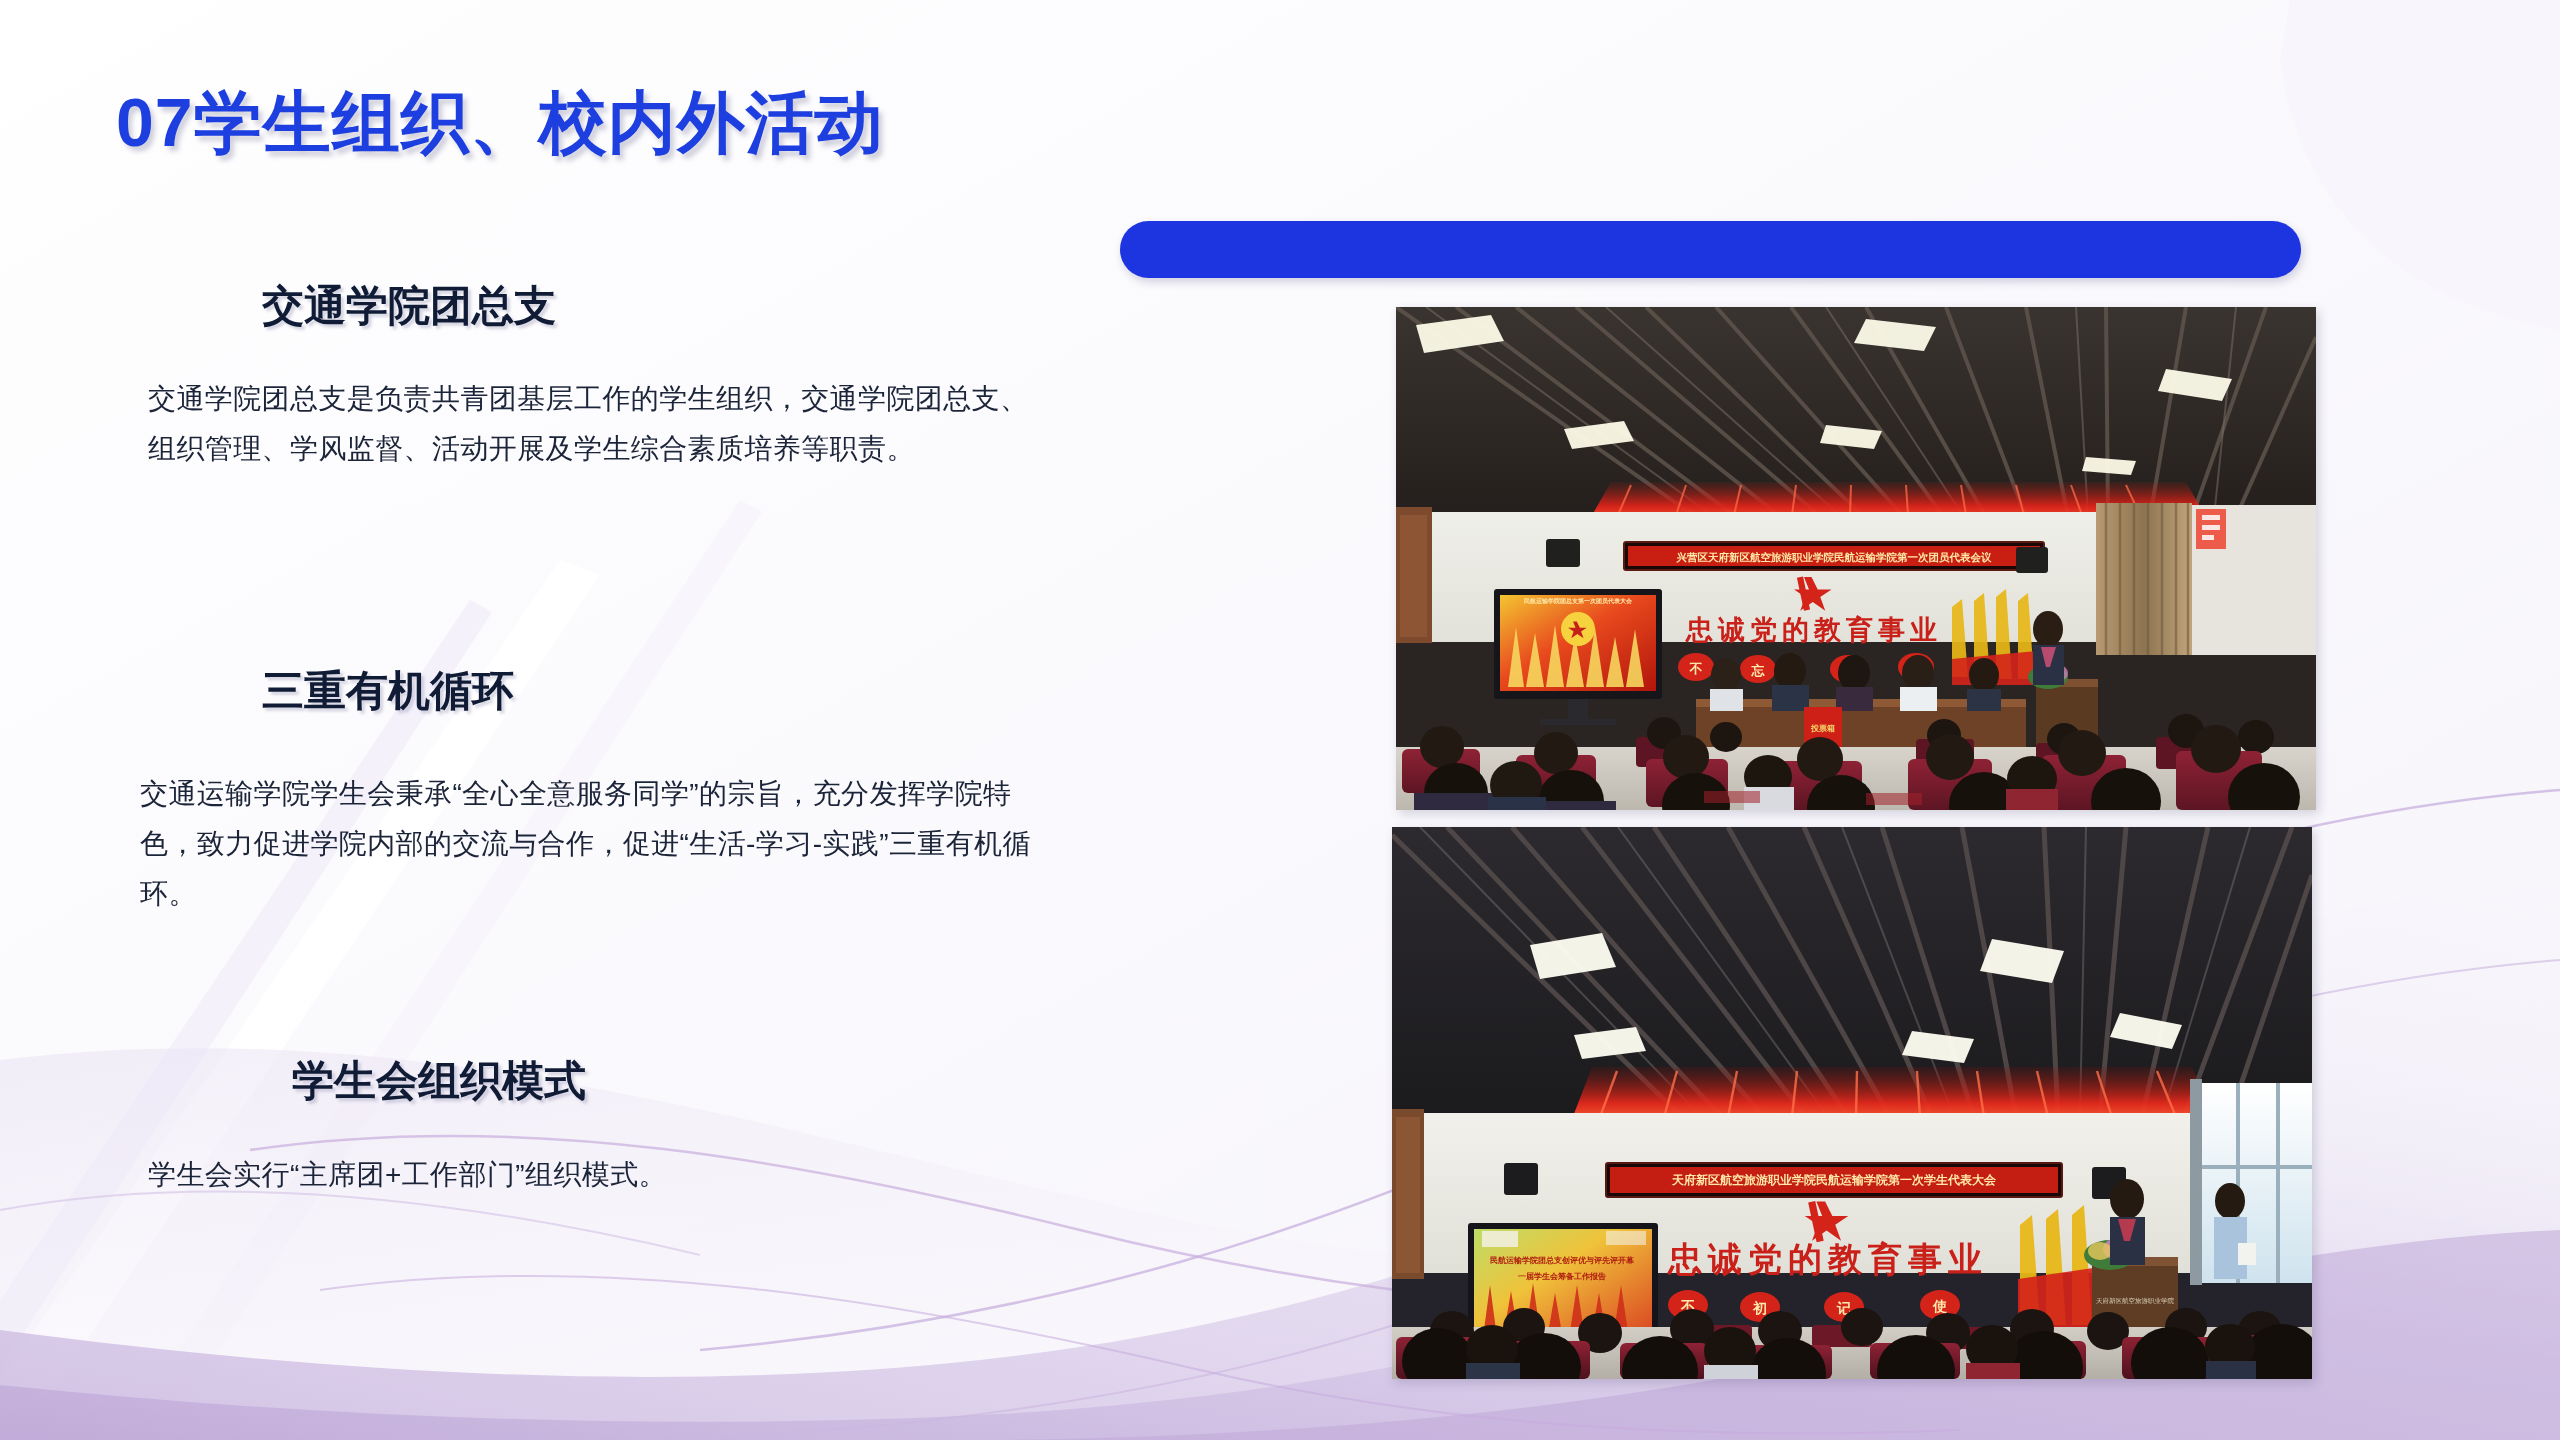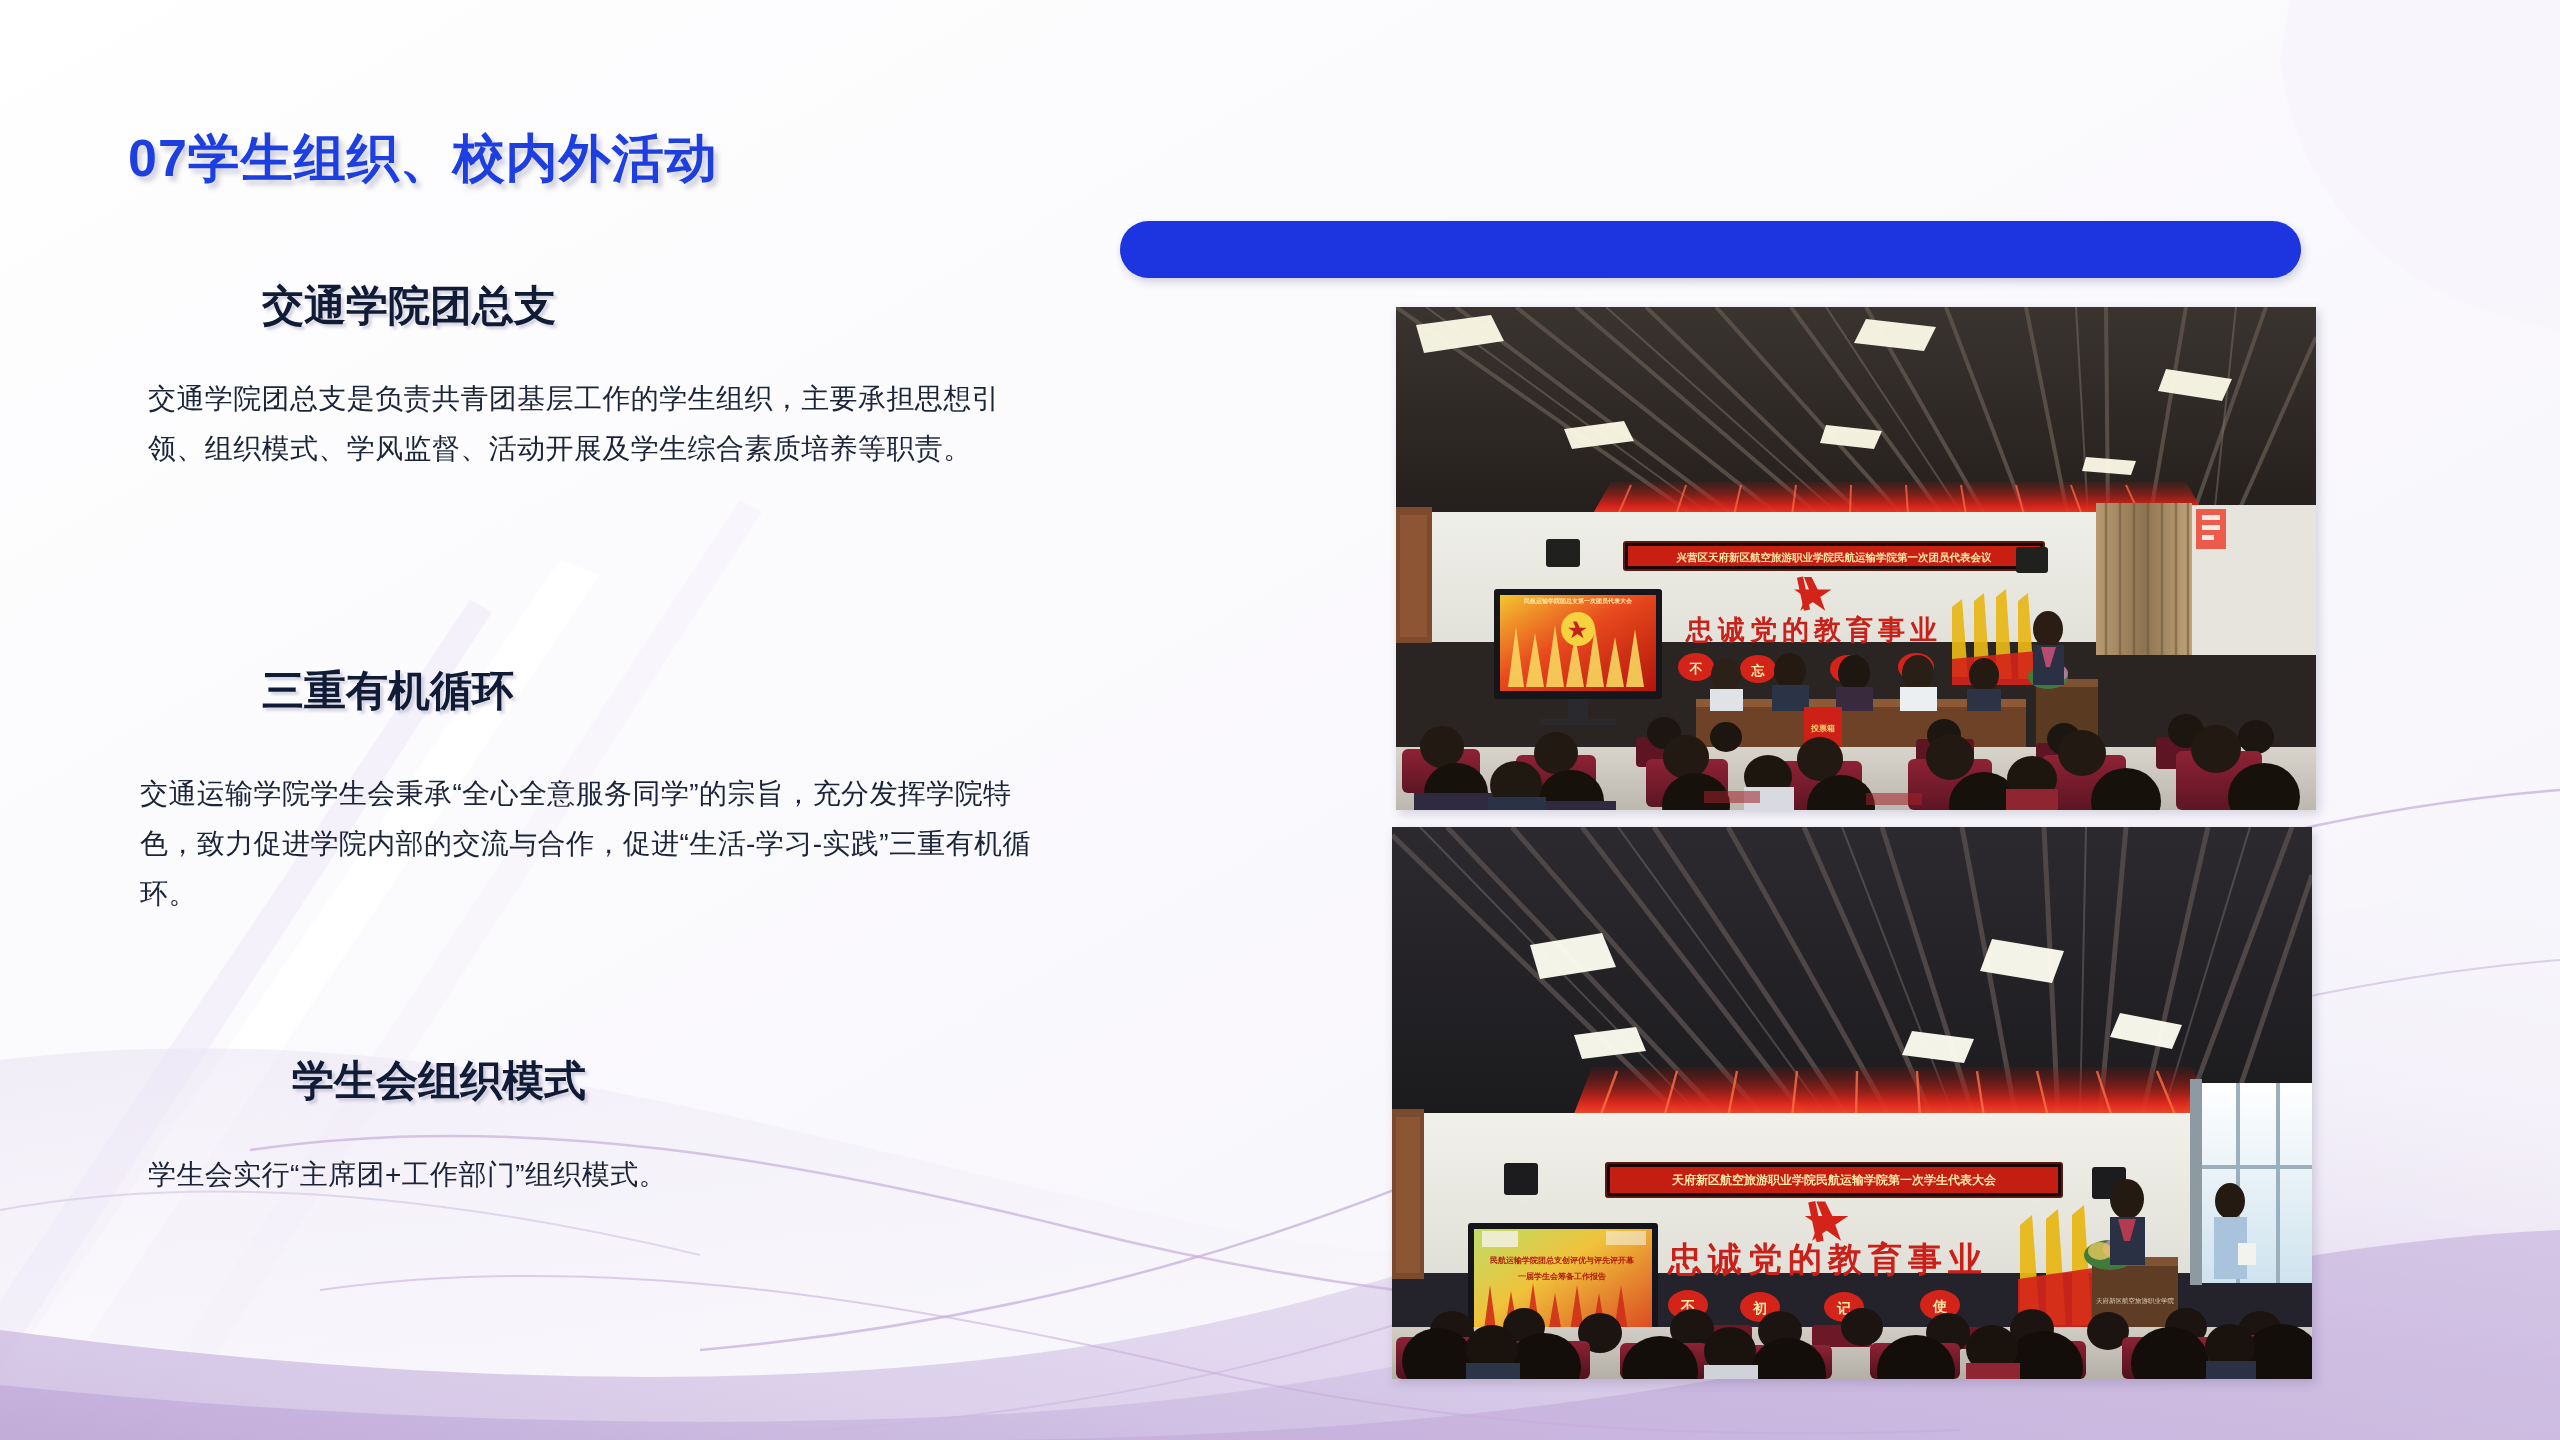--- a/index.html
+++ b/index.html
@@ -8,26 +8,25 @@
     font-family:"Liberation Sans","DejaVu Sans",sans-serif;
     background:#fbfbfd;
     position:relative;
   }
 
   
   #bg-decor { position:absolute; inset:0; width:2560px; height:1440px; z-index:0; }
 
   
   #slide-title {
-    position:absolute; left:128px; top:78px;
-    font-size:52px; font-weight:bold; letter-spacing:1px;
+    position:absolute; left:116px; top:78px;
+    font-size:68px; font-weight:bold; letter-spacing:1px;
     color:#1d3fe0; white-space:nowrap;
     text-shadow:4px 5px 5px rgba(90,90,130,.28);
     z-index:5;
-    margin-top:46px;
   }
 
   
   #blue-pill {
     position:absolute; left:1120px; top:221px;
     width:1181px; height:57px;
     background:#1d35e0; border-radius:30px;
     box-shadow:2px 4px 8px rgba(60,60,120,.22);
     z-index:4;
   }
@@ -109,21 +108,21 @@
   <path d="M2560 0 L2560 330 C 2400 300 2300 210 2280 60 L2290 0 Z" fill="#f7f4fb" opacity=".8"></path>
 </svg>
 
 <div id="slide-title">07学生组织、校内外活动</div>
 
 <div id="blue-pill"></div>
 
 <div id="text-column">
 
   <div class="sec-head" id="sec1-head">交通学院团总支</div>
-  <div class="sec-body" id="sec1-body">交通学院团总支是负责共青团基层工作的学生组织，主要承担思想引领、组织模式、学风监督、活动开展及学生综合素质培养等职责。</div>
+  <div class="sec-body" id="sec1-body">交通学院团总支是负责共青团基层工作的学生组织，交通学院团总支、组织管理、学风监督、活动开展及学生综合素质培养等职责。</div>
 
   <div class="sec-head" id="sec2-head">三重有机循环</div>
   <div class="sec-body" id="sec2-body">交通运输学院学生会秉承“全心全意服务同学”的宗旨，充分发挥学院特色，致力促进学院内部的交流与合作，促进“生活-学习-实践”三重有机循环。</div>
 
   <div class="sec-head" id="sec3-head">学生会组织模式</div>
   <div class="sec-body" id="sec3-body">学生会实行“主席团+工作部门”组织模式。</div>
 </div>
 
 <div class="photo" id="photo-1">
   <svg viewBox="0 0 920 503" preserveAspectRatio="none">

